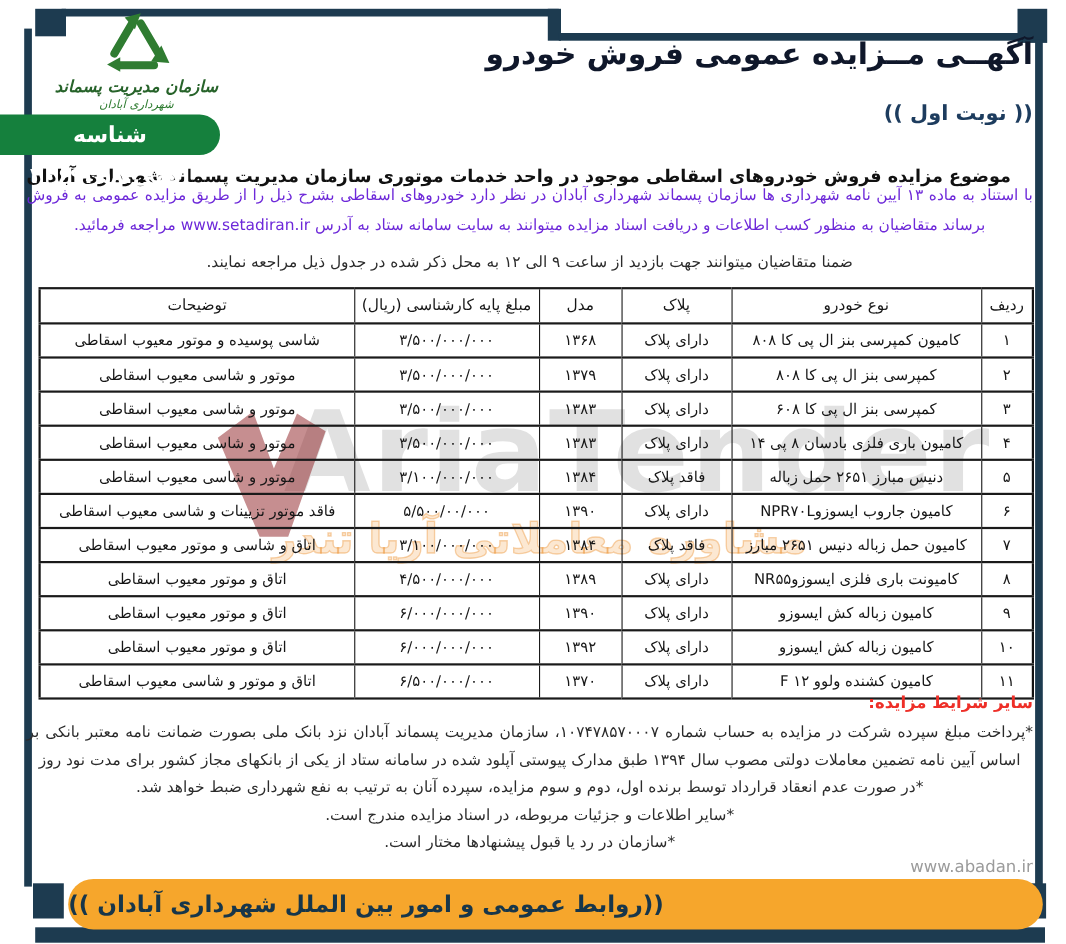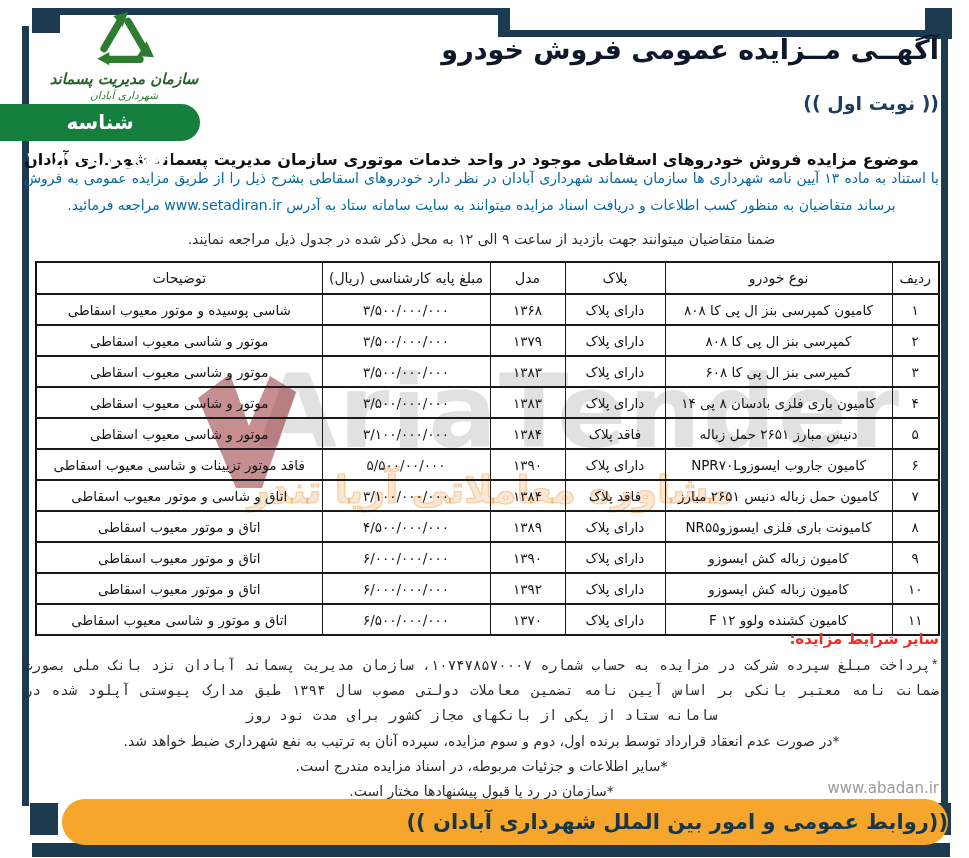--- a/index.html
+++ b/index.html
@@ -30,40 +30,40 @@
   .logo-city{font-size:10.5px;font-style:italic;color:#2f7c31;margin-top:1px;}
   .main-title{position:absolute;right:30px;top:34px;z-index:2;font-size:27px;font-weight:800;color:#0f172a;}
   .round-title{position:absolute;right:30px;top:92px;z-index:2;font-size:19px;font-weight:800;color:#1d3c5e;}
   .badge{position:absolute;left:0;top:104px;width:200px;height:37px;z-index:3;background:#15803d;
          border-radius:0 19px 19px 0;color:#fff;font-size:20px;font-weight:bold;
          line-height:37px;text-align:center;}
   
   .subject{position:absolute;right:30px;left:24px;top:138px;z-index:2;font-size:16px;font-weight:800;
            text-align:left;color:#111;margin-top:12px;}
   .body-par{position:absolute;right:30px;left:24px;top:165px;z-index:2;font-size:14px;line-height:27px;
-            color:#0369a1;text-align:justify;text-align-last:center;}
+            color:#6d28d9;text-align:justify;text-align-last:center;}
   .visit{position:absolute;right:30px;left:24px;top:231px;z-index:2;font-size:14px;color:#2b2b2b;
          text-align:center;}
   
   .veh-table{position:absolute;left:35px;top:261px;z-index:2;width:903px;border-collapse:collapse;
              table-layout:fixed;border:2px solid #111;background:transparent;}
   .veh-table th{height:30px;font-size:14px;font-weight:normal;}
   .veh-table td{height:29px;font-size:13.5px;}
   .veh-table th,.veh-table td{border:1px solid #1a1a1a;border-top-width:2px;border-bottom-width:2px;
              text-align:center;vertical-align:middle;padding:0 3px;overflow:hidden;white-space:nowrap;
              color:#161616;}
   
   .cond-head{position:absolute;right:30px;top:630px;z-index:2;font-size:15px;font-weight:800;color:#ee2f28;}
   .conds{position:absolute;right:30px;left:24px;top:654px;z-index:2;font-size:14px;line-height:25px;color:#2b2b2b;}
   .cond-item{text-align:center;}
-  .cond-item.wide{text-align:justify;text-align-last:center;font-family:Liberation Mono, monospace;}
+  .cond-item.wide{text-align:justify;text-align-last:center;}
   .site-url{position:absolute;right:30px;top:779px;z-index:2;font-size:15px;color:#9b9b9b;direction:ltr;}
   
   .footer-bar{position:absolute;left:62px;top:799px;width:886px;height:46px;z-index:2;background:#f6a62c;
-              border-radius:26px;text-align:right;line-height:46px;font-size:21px;font-weight:800;color:#17364a;}
+              border-radius:26px;text-align:left;line-height:46px;font-size:21px;font-weight:800;color:#17364a;}
 </style>
 </head>
 <body>
 
 <div class="page">
 
   <div class="nv f-tl-block"></div>
   <div class="nv f-top-bar1"></div>
   <div class="nv f-top-step"></div>
   <div class="nv f-top-bar2"></div>

